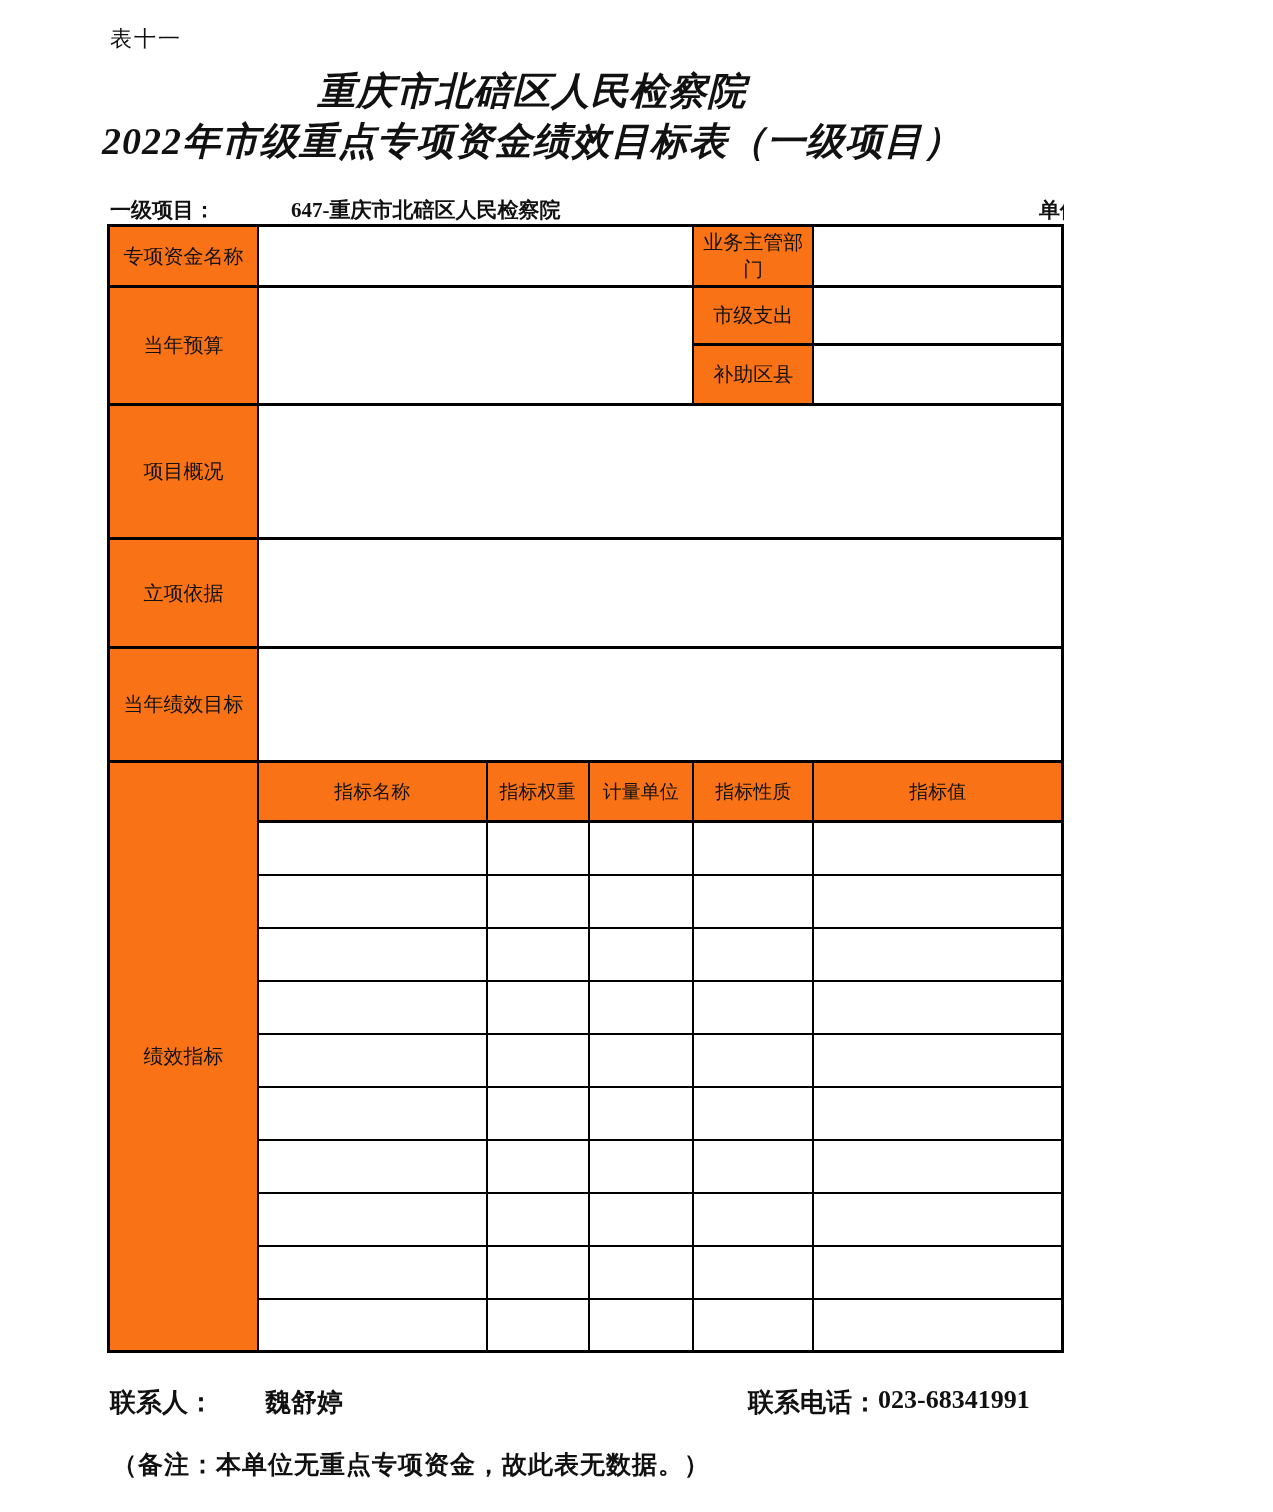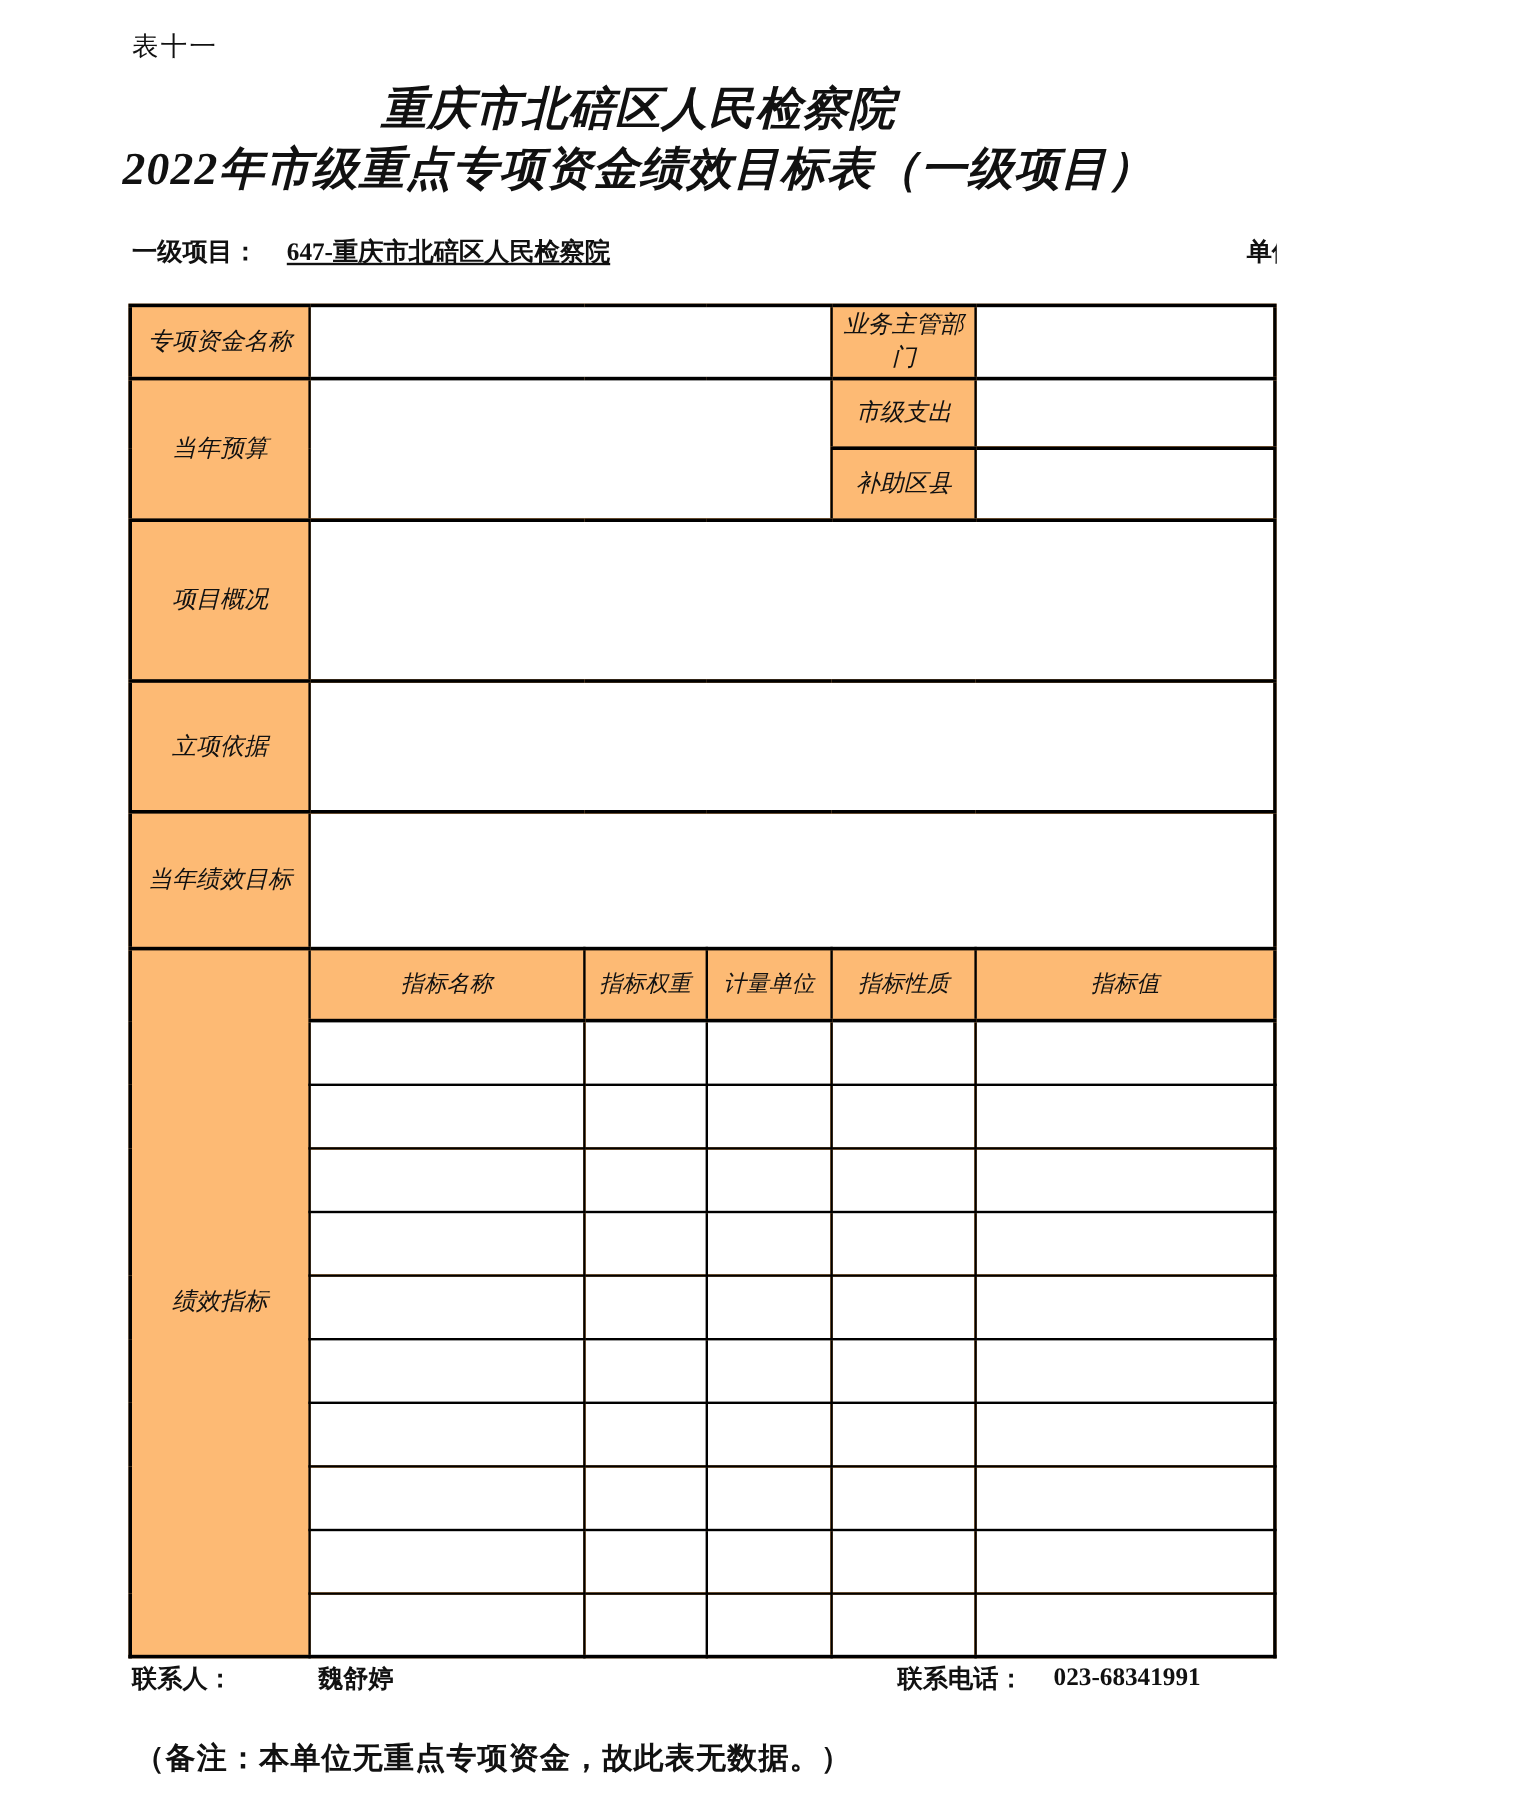--- a/index.html
+++ b/index.html
@@ -39,31 +39,30 @@
     position: absolute;
     left: 110px;
     top: 196px;
     width: 1056px;
     display: flex;
     align-items: baseline;
     font-size: 21px;
     font-weight: bold;
   }
   .meta .prep-label { flex: 0 0 auto; }
-  .meta .prep-value { margin-left: 24px; flex: 1 1 auto; text-decoration: underline; }
+  .meta .prep-value { margin-left: 76px; flex: 1 1 auto; }
   .meta .unit-label { flex: 0 0 auto; margin-right: 22px; }
 
   table.form {
     position: absolute;
     left: 107px;
-    top: 253px;
+    top: 224px;
     border-collapse: collapse;
     table-layout: fixed;
-    background: #fdba74;
-    font-style: italic;
+    background: #f97316;
   }
   table.form td, table.form th {
     border: 2px solid #000;
     padding: 2px 8px;
     text-align: center;
     vertical-align: middle;
     font-size: 20px;
     font-weight: normal;
     line-height: 27px;
     overflow: hidden;
@@ -75,21 +74,21 @@
   tr.ind-row > td { border-top-width: 2px; border-bottom-width: 2px; }
   td.lbl { padding: 2px 10px; }
   td.val { background: #ffffff; }
 
   .footer-line {
     position: absolute;
     left: 0;
     top: 1385px;
     width: 1273px;
     height: 34px;
-    font-size: 21px;
+    font-size: 26px;
     font-weight: bold;
   }
   .footer-line span { position: absolute; white-space: nowrap; }
   .contact-label { left: 110px; }
   .contact-value { left: 265px; }
   .phone-label   { left: 748px; }
   .phone-value   { left: 878px; }
 
   .note {
     position: absolute;

